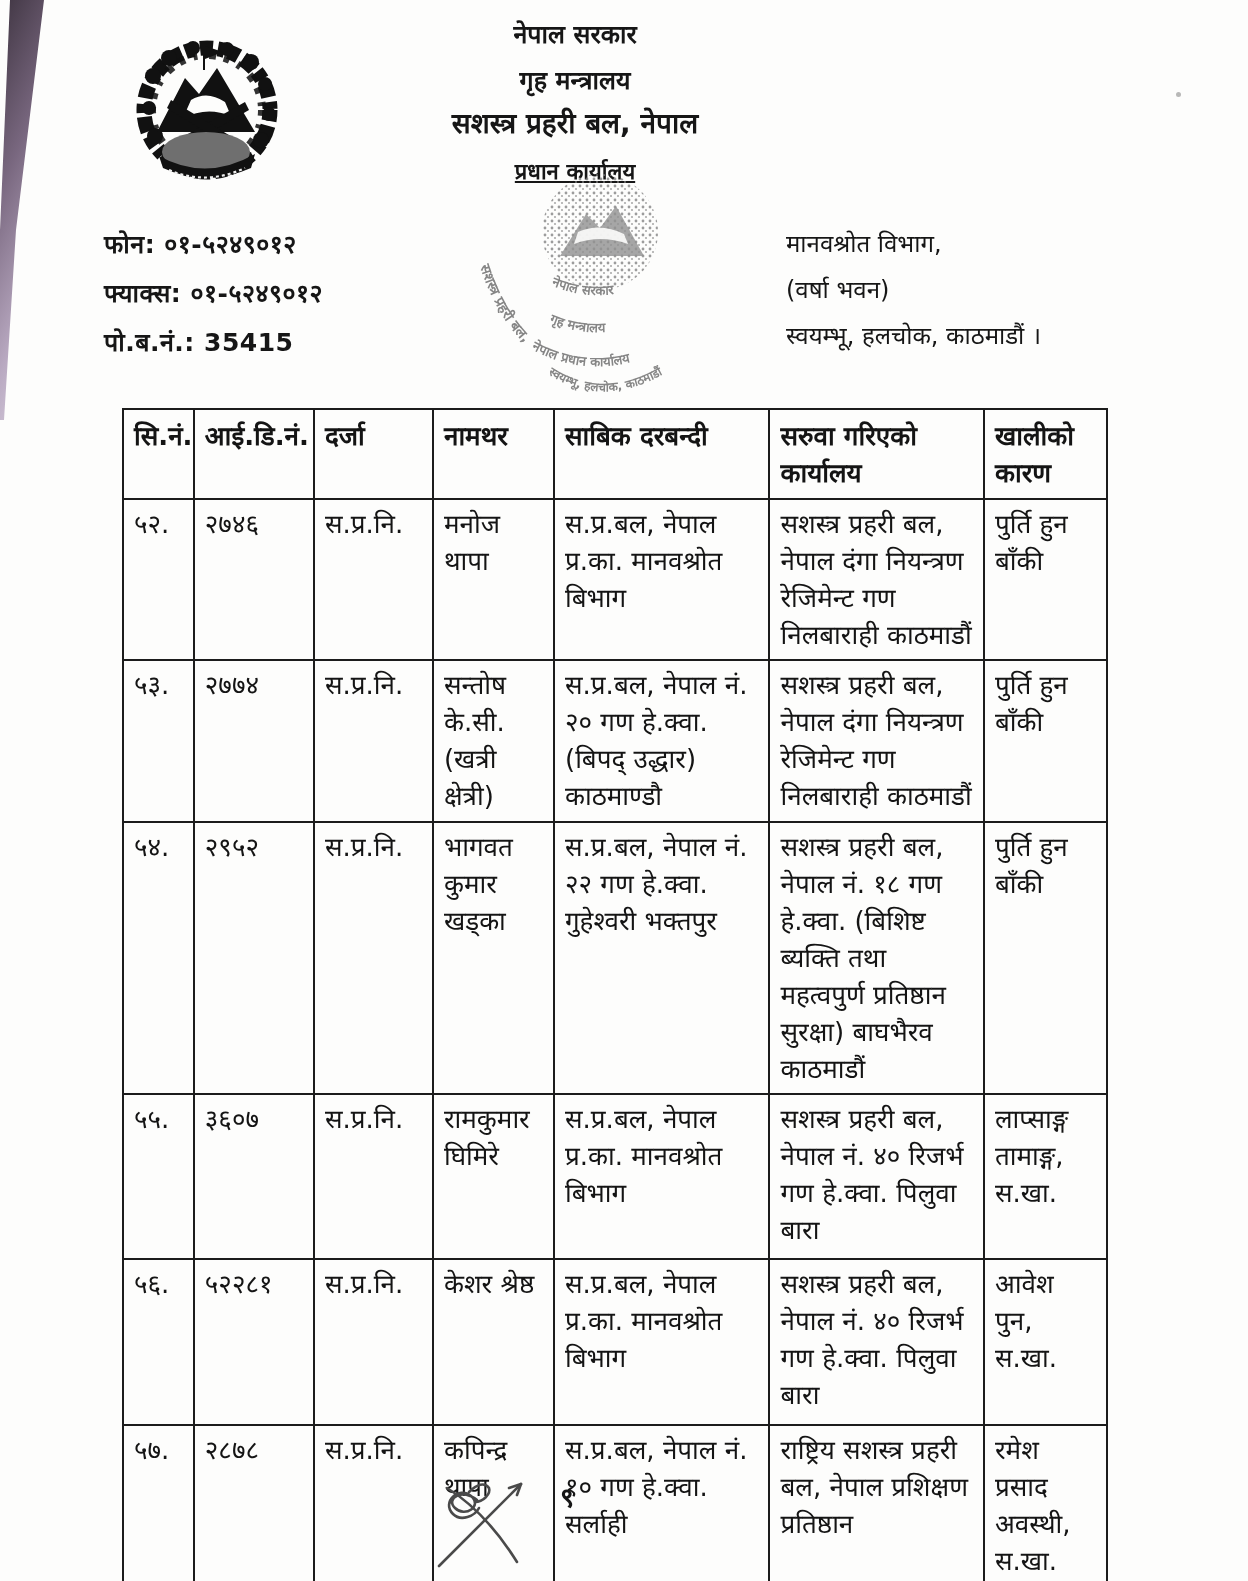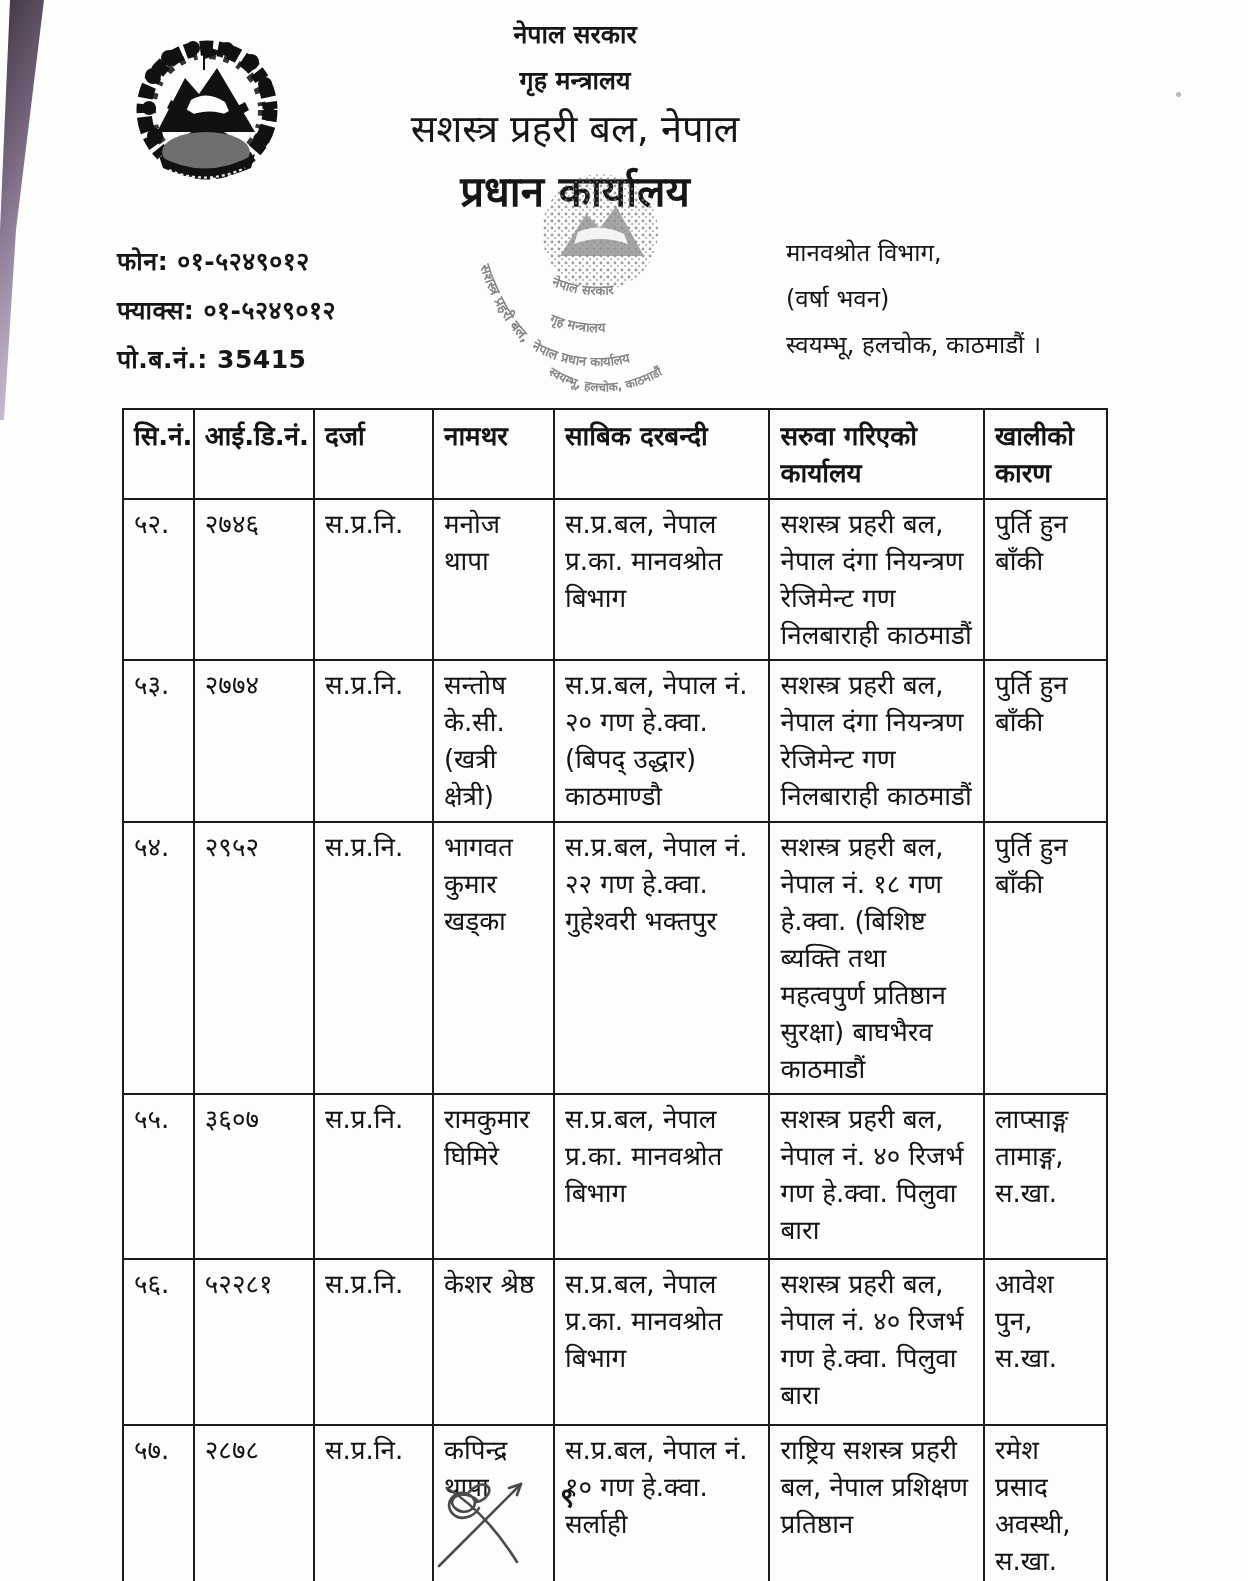--- a/index.html
+++ b/index.html
@@ -17,30 +17,30 @@
     position:absolute;left:0;top:0;width:48px;height:430px;
     background:linear-gradient(115deg,#2e2331 0%,#6d5a74 35%,#b3a2bc 70%,#d9cfdf 95%);
     clip-path:polygon(10px 0,44px 0,16px 230px,4px 420px,0 420px,0 230px);
     opacity:.92;
   }
   
   .emblem{position:absolute;left:133px;top:36px;}
   .head-block{position:absolute;left:290px;top:22px;width:570px;text-align:center;}
   .head-line1{font-size:25px;font-weight:600;line-height:1.0;margin-bottom:21px;}
   .head-line2{font-size:25px;font-weight:600;line-height:1.0;margin-bottom:17px;}
-  .head-line3{font-size:38px;font-weight:400;line-height:1.0;margin-bottom:23px;}
-  .head-line4{font-size:42px;font-weight:700;line-height:1.0;}
+  .head-line3{font-size:28px;font-weight:700;line-height:1.0;margin-bottom:23px;}
+  .head-line4{font-size:22px;font-weight:700;line-height:1.0;text-decoration:underline;}
   .stamp{position:absolute;left:452px;top:170px;opacity:.88;}
   
-  .contact{position:absolute;left:117px;top:226px;font-size:25px;font-weight:700;margin-top:17px;}
+  .contact{position:absolute;left:104px;top:226px;font-size:25px;font-weight:700;}
   .contact .c-line{margin-bottom:15px;letter-spacing:.5px;}
   .contact .email-line{font-size:24px;font-family:"Liberation Serif", serif;letter-spacing:0;}
   .email-value{text-decoration:underline;}
   
-  .address{position:absolute;left:786px;top:241px;font-size:24px;line-height:1.0;}
+  .address{position:absolute;left:786px;top:232px;font-size:24px;line-height:1.0;}
   .address .a-line{margin-bottom:22px;}
   
   table.roster{
     position:absolute;left:122px;top:408px;width:986px;
     border-collapse:collapse;table-layout:fixed;
     font-size:26px;line-height:1.42;color:#141414;
   }
   table.roster th, table.roster td{
     border:2.5px solid #1c1c1c;
     vertical-align:top;

